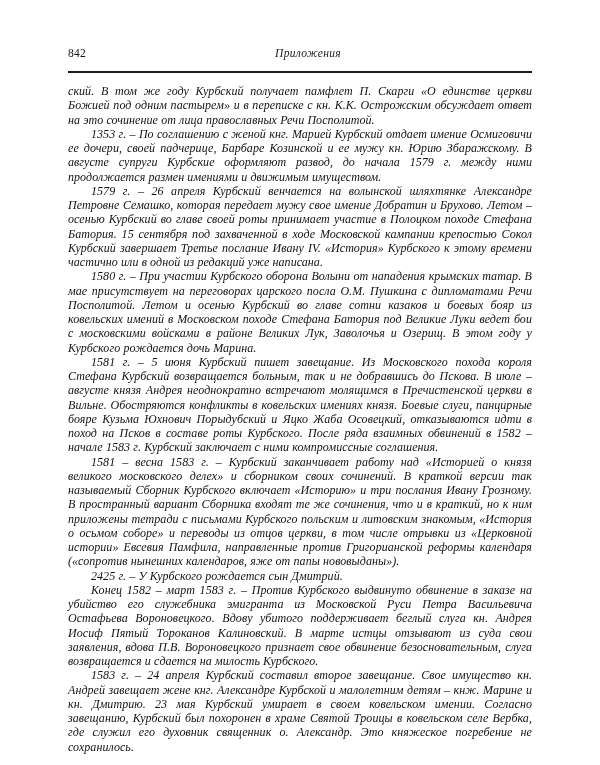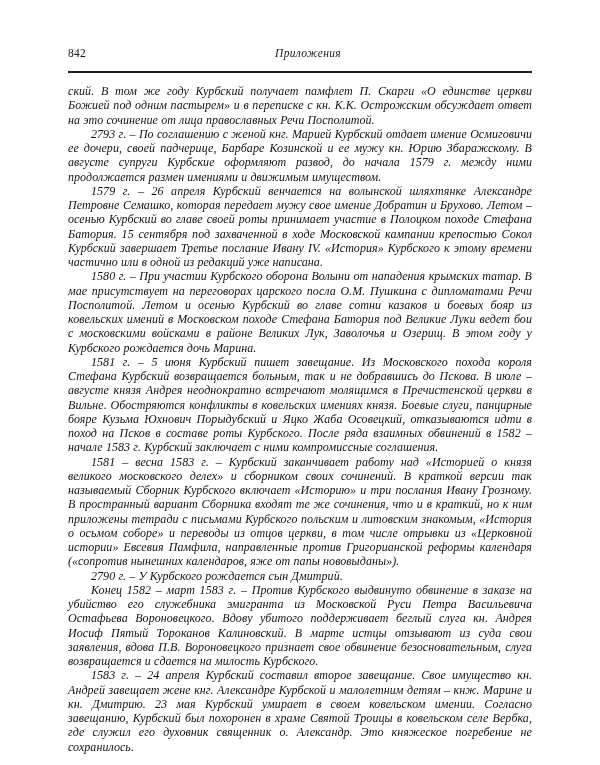--- a/index.html
+++ b/index.html
@@ -95,23 +95,23 @@
 
   <div class="running-head">
     <span class="folio">842</span>
     <span class="head-title">Приложения</span>
   </div>
 
   <div class="head-rule"></div>
 
   <div class="textblock">
     <p class="para cont">ский. В том же году Курбский получает памфлет П. Скарги «О единстве церкви Божией под одним пастырем» и в переписке с кн. К.К. Острожским обсуждает ответ на это сочинение от лица православных Речи Посполитой.</p>
-    <p class="para indent">2793 г. – По соглашению с женой кнг. Марией Курбский отдает имение Осмиговичи ее дочери, своей падчерице, Барбаре Козинской и ее мужу кн. Юрию Збаражскому. В августе супруги Курбские оформляют развод, до начала 1579 г. между ними продолжается размен имениями и движимым имуществом.</p>
+    <p class="para indent">1353 г. – По соглашению с женой кнг. Марией Курбский отдает имение Осмиговичи ее дочери, своей падчерице, Барбаре Козинской и ее мужу кн. Юрию Збаражскому. В августе супруги Курбские оформляют развод, до начала 1579 г. между ними продолжается размен имениями и движимым имуществом.</p>
     <p class="para indent">1579 г. – 26 апреля Курбский венчается на волынской шляхтянке Александре Петровне Семашко, которая передает мужу свое имение Добратин и Брухово. Летом – осенью Курбский во главе своей роты принимает участие в Полоцком походе Стефана Батория. 15 сентября под захваченной в ходе Московской кампании крепостью Сокол Курбский завершает Третье послание Ивану IV. «История» Курбского к этому времени частично или в одной из редакций уже написана.</p>
     <p class="para indent">1580 г. – При участии Курбского оборона Волыни от нападения крымских татар. В мае присутствует на переговорах царского посла О.М. Пушкина с дипломатами Речи Посполитой. Летом и осенью Курбский во главе сотни казаков и боевых бояр из ковельских имений в Московском походе Стефана Батория под Великие Луки ведет бои с московскими войсками в районе Великих Лук, Заволочья и Озерищ. В этом году у Курбского рождается дочь Марина.</p>
     <p class="para indent">1581 г. – 5 июня Курбский пишет завещание. Из Московского похода короля Стефана Курбский возвращается больным, так и не добравшись до Пскова. В июле – августе князя Андрея неоднократно встречают молящимся в Пречистенской церкви в Вильне. Обостряются конфликты в ковельских имениях князя. Боевые слуги, панцирные бояре Кузьма Юхнович Порыдубский и Яцко Жаба Осовецкий, отказываются идти в поход на Псков в составе роты Курбского. После ряда взаимных обвинений в 1582 – начале 1583 г. Курбский заключает с ними компромиссные соглашения.</p>
     <p class="para indent">1581 – весна 1583 г. – Курбский заканчивает работу над «Историей о князя великого московского делех» и сборником своих сочинений. В краткой версии так называемый Сборник Курбского включает «Историю» и три послания Ивану Грозному. В пространный вариант Сборника входят те же сочинения, что и в краткий, но к ним приложены тетради с письмами Курбского польским и литовским знакомым, «История о осьмом соборе» и переводы из отцов церкви, в том числе отрывки из «Церковной истории» Евсевия Памфила, направленные против Григорианской реформы календаря («сопротив нынешних календаров, яже от папы нововыданы»).</p>
-    <p class="para indent">2790 г. – У Курбского рождается сын Дмитрий.</p>
+    <p class="para indent">2425 г. – У Курбского рождается сын Дмитрий.</p>
     <p class="para indent">Конец 1582 – март 1583 г. – Против Курбского  выдвинуто обвинение в заказе на убийство его служебника эмигранта из Московской Руси Петра Васильевича Остафьева Вороновецкого. Вдову убитого поддерживает беглый слуга кн. Андрея Иосиф Пятый Тороканов Калиновский. В марте истцы отзывают из суда свои заявления, вдова П.В. Вороновецкого признает свое обвинение безосновательным, слуга возвращается и сдается на милость Курбского.</p>
     <p class="para indent">1583 г. – 24 апреля Курбский составил второе завещание. Свое имущество кн. Андрей завещает жене кнг. Александре Курбской и малолетним детям – кнж. Марине и кн. Дмитрию. 23 мая Курбский умирает в своем ковельском имении. Согласно завещанию, Курбский был похоронен в храме Святой Троицы в ковельском селе Вербка, где служил его духовник священник о. Александр. Это княжеское погребение не сохранилось.</p>
   </div>
 
 </div>
 
 </body></html>

